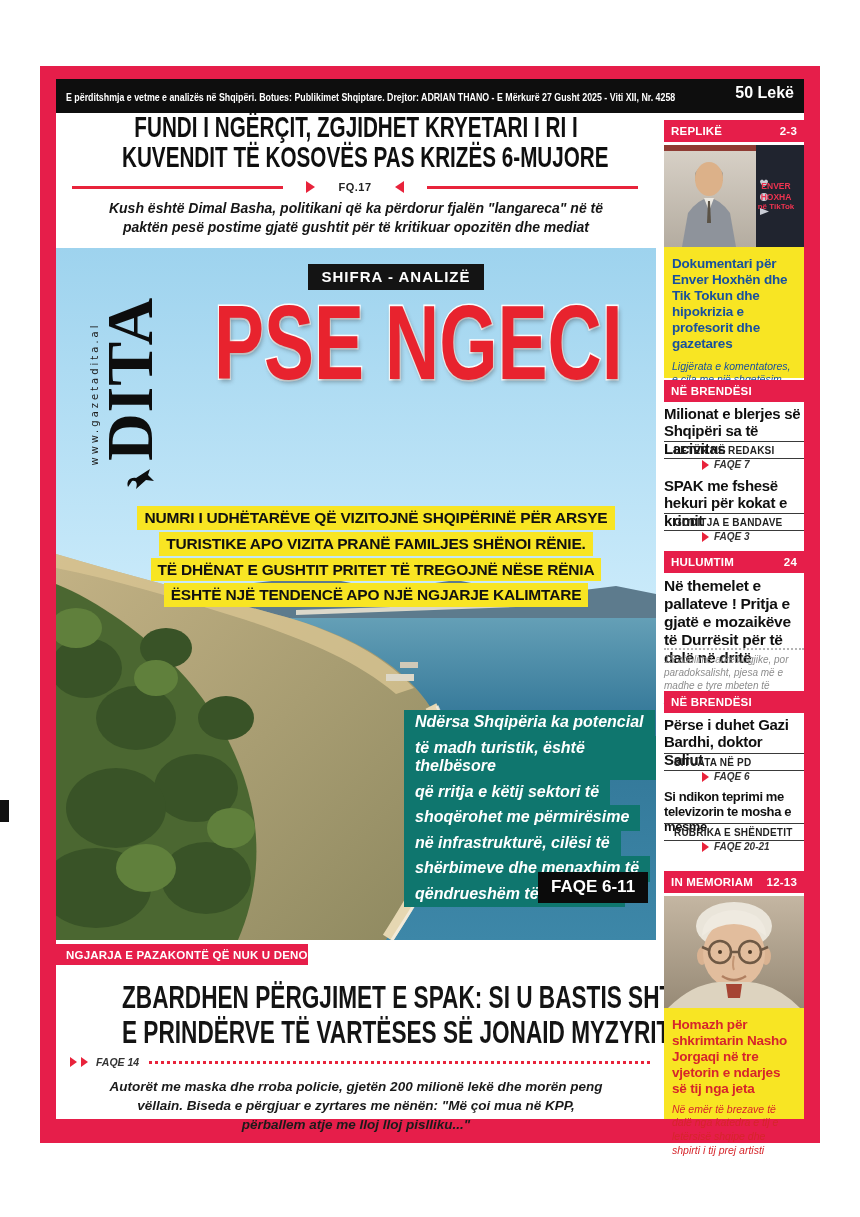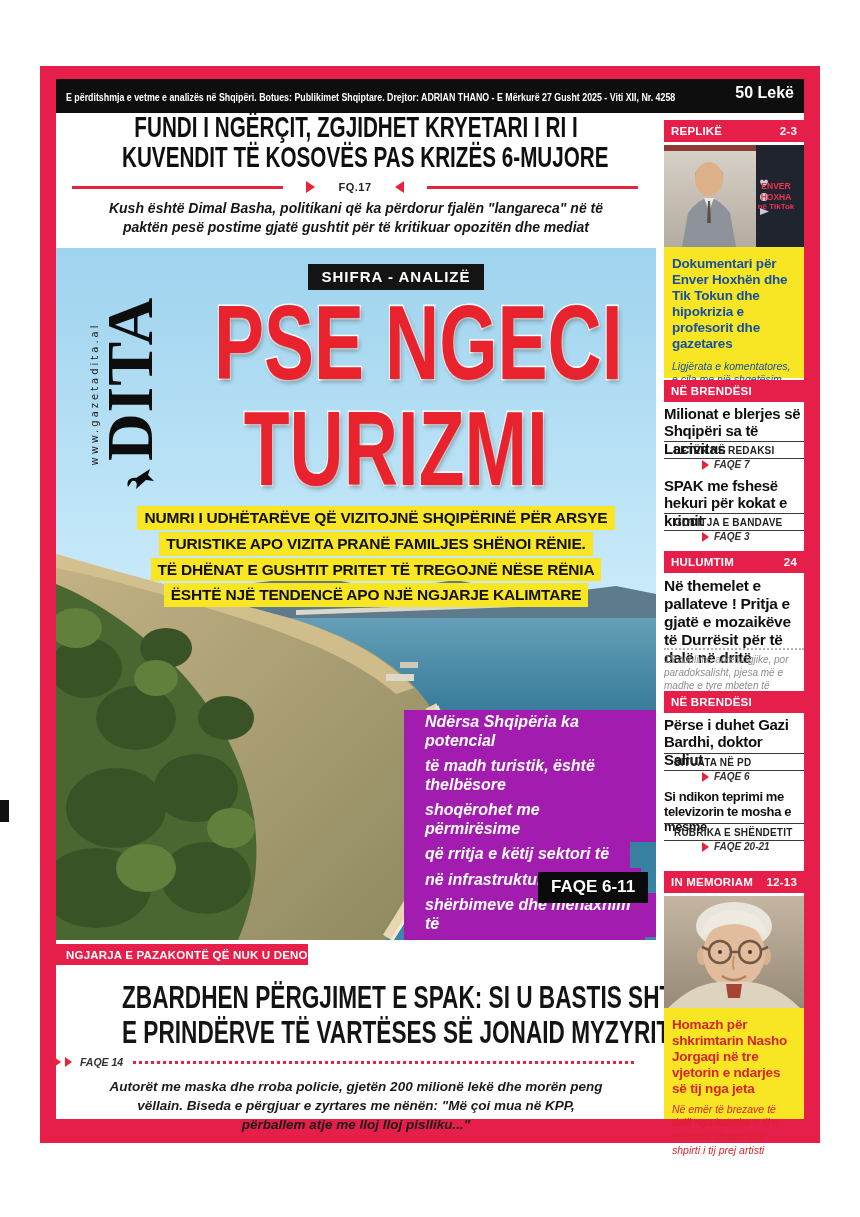--- a/index.html
+++ b/index.html
@@ -43,35 +43,35 @@
   .cover-title.t1{top:44px;}
   .cover-title.t2{top:150px;}
   .condensed-xl{display:inline-block;white-space:nowrap;font-weight:bold;font-size:100px;line-height:1;
                 color:#e8232e;transform:scale(0.75,1.05);
                 -webkit-text-stroke:3px #ffffff;paint-order:stroke fill;
                 text-shadow:2px 3px 5px rgba(40,40,40,.35);}
   .cover-lede{position:absolute;left:40px;top:257px;width:560px;text-align:center;}
   .lede-line{display:inline-block;background:#f8e523;color:#101010;font-weight:bold;font-size:15.5px;
              line-height:1.15;padding:3px 7px 3px;margin:1px 0;letter-spacing:-0.2px;}
   .cover-quote{position:absolute;left:348px;top:462px;width:252px;}
-  .quote-line{display:table;background:#a21caf;color:#fff;font-style:italic;font-weight:bold;
-              font-size:16px;line-height:1.16;padding:3px 21px 4px;}
+  .quote-line{display:table;background:#0f766e;color:#fff;font-style:italic;font-weight:bold;
+              font-size:16px;line-height:1.16;padding:3px 11px 4px;}
   .cover-pageref{position:absolute;left:482px;top:624px;background:#0b0b0b;color:#fff;font-weight:bold;
                  font-size:17px;padding:5px 13px 6px;}
   .hoxha-cap{position:absolute;right:2px;top:36px;width:52px;text-align:center;color:#ee3350;
              font-weight:bold;font-size:8.5px;line-height:1.25;}
   .hoxha-cap .l2{font-size:8px;}
   
   .bottom-kicker{left:56px;top:944px;width:252px;height:21px;background:#e61e4a;display:flex;align-items:center;
                  box-sizing:border-box;padding:0 10px;}
   .bottom-kicker span{color:#fff;font-weight:bold;font-size:11.5px;letter-spacing:.2px;white-space:nowrap;}
   .bottom-headline{left:56px;top:980px;width:600px;text-align:center;}
   .bhl-line{display:block;white-space:nowrap;font-weight:bold;font-size:29px;line-height:35px;
             transform:scale(0.78,1.1);color:#141414;}
-  .faqe14-row{left:54px;top:1056px;width:580px;display:flex;align-items:center;gap:4px;}
+  .faqe14-row{left:70px;top:1056px;width:580px;display:flex;align-items:center;gap:4px;}
   .tri-sm{width:0;height:0;border-top:5px solid transparent;border-bottom:5px solid transparent;border-left:7px solid #e8233b;}
   .faqe14-label{font-style:italic;font-weight:600;font-size:10.5px;color:#333;margin:0 6px 0 4px;white-space:nowrap;}
   .dotline{flex:1;border-top:3px dotted #e8233b;height:0;}
   .bottom-subtitle{left:106px;top:1078px;width:500px;text-align:center;font-style:italic;font-weight:bold;
                    font-size:13.5px;line-height:1.4;color:#1a1a1a;}
   
   .sb-bar{left:664px;width:140px;height:22px;background:#e61e4a;display:flex;align-items:center;
           justify-content:space-between;box-sizing:border-box;padding:0 7px;}
   .sb-bar span{color:#fff;font-weight:bold;font-size:11.5px;letter-spacing:.2px;white-space:nowrap;}
   .sb-photo{left:664px;width:140px;overflow:hidden;}
@@ -186,34 +186,31 @@
         <span class="logo-name">DITA</span>
       </span>
     </div>
 
     <div class="kicker-wrap">
       <span class="cover-kicker">SHIFRA - ANALIZË</span>
     </div>
     <div class="cover-title t1">
       <span class="condensed-xl">PSE NGECI</span>
     </div>
-    <div class="cover-title t2">
-      <span class="condensed-xl">TURIZMI</span>
-    </div>
     <div class="cover-lede">
       <span class="lede-line">NUMRI I UDHËTARËVE QË VIZITOJNË SHQIPËRINË PËR ARSYE</span><br>
       <span class="lede-line">TURISTIKE APO VIZITA PRANË FAMILJES SHËNOI RËNIE.</span><br>
       <span class="lede-line">TË DHËNAT E GUSHTIT PRITET TË TREGOJNË  NËSE RËNIA</span><br>
       <span class="lede-line">ËSHTË NJË TENDENCË APO NJË NGJARJE KALIMTARE</span>
     </div>
     <div class="cover-quote">
       <span class="quote-line">Ndërsa Shqipëria ka potencial</span>
       <span class="quote-line">të madh turistik, është thelbësore</span>
+      <span class="quote-line">që rritja e këtij sektori të</span>
       <span class="quote-line">shoqërohet me përmirësime</span>
-      <span class="quote-line">që rritja e këtij sektori të</span>
       <span class="quote-line">në infrastrukturë, cilësi të</span>
       <span class="quote-line">shërbimeve dhe menaxhim të</span>
       <span class="quote-line">qëndrueshëm të burimeve</span>
     </div>
     <div class="cover-pageref">FAQE 6-11</div>
   </div>
 
   <div class="abs bottom-kicker">
     <span>NGJARJA E PAZAKONTË QË NUK U DENONCUA</span>
   </div>

